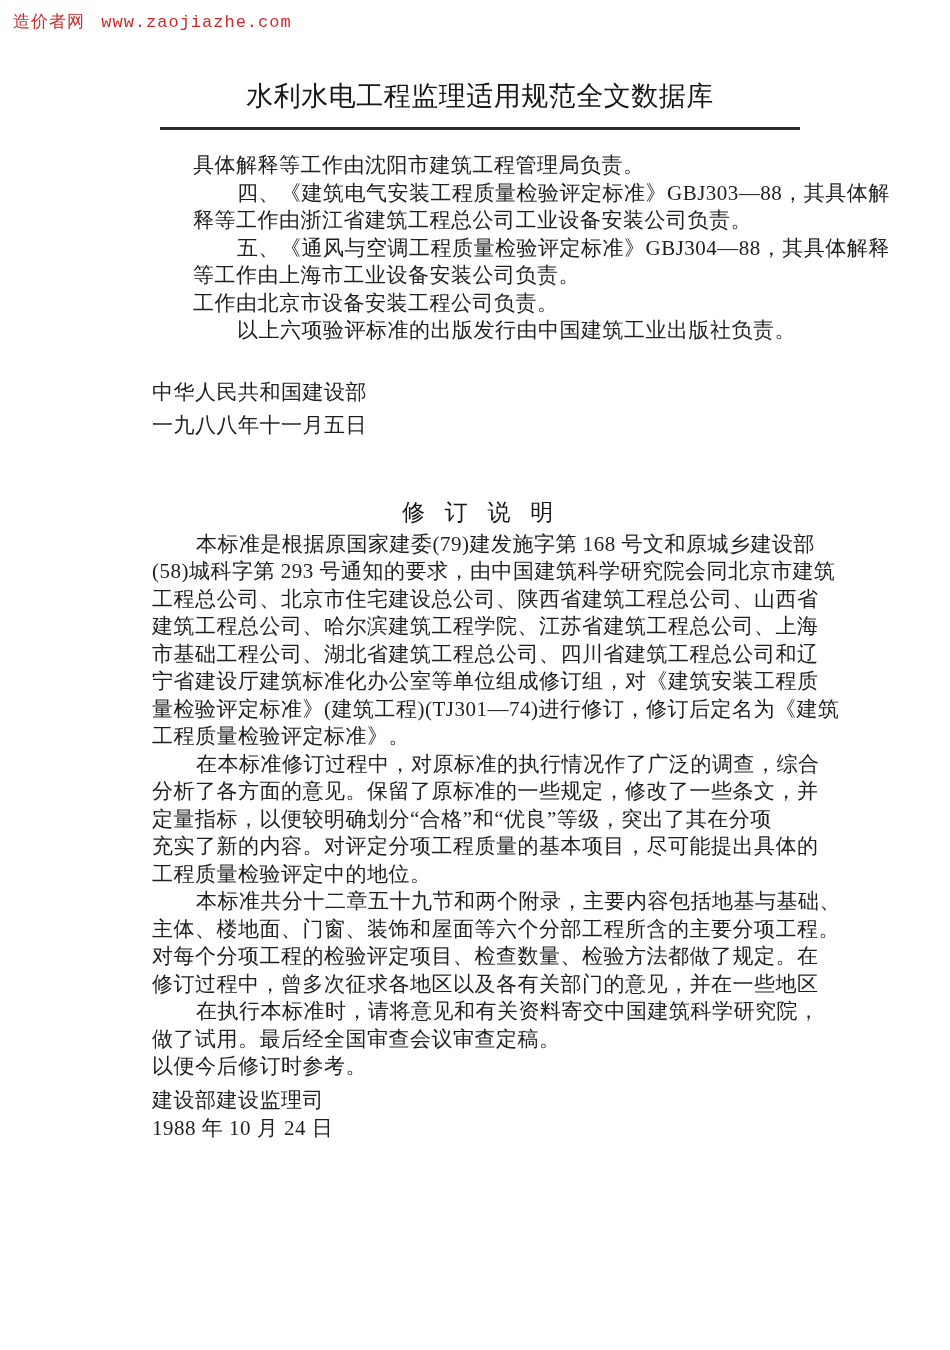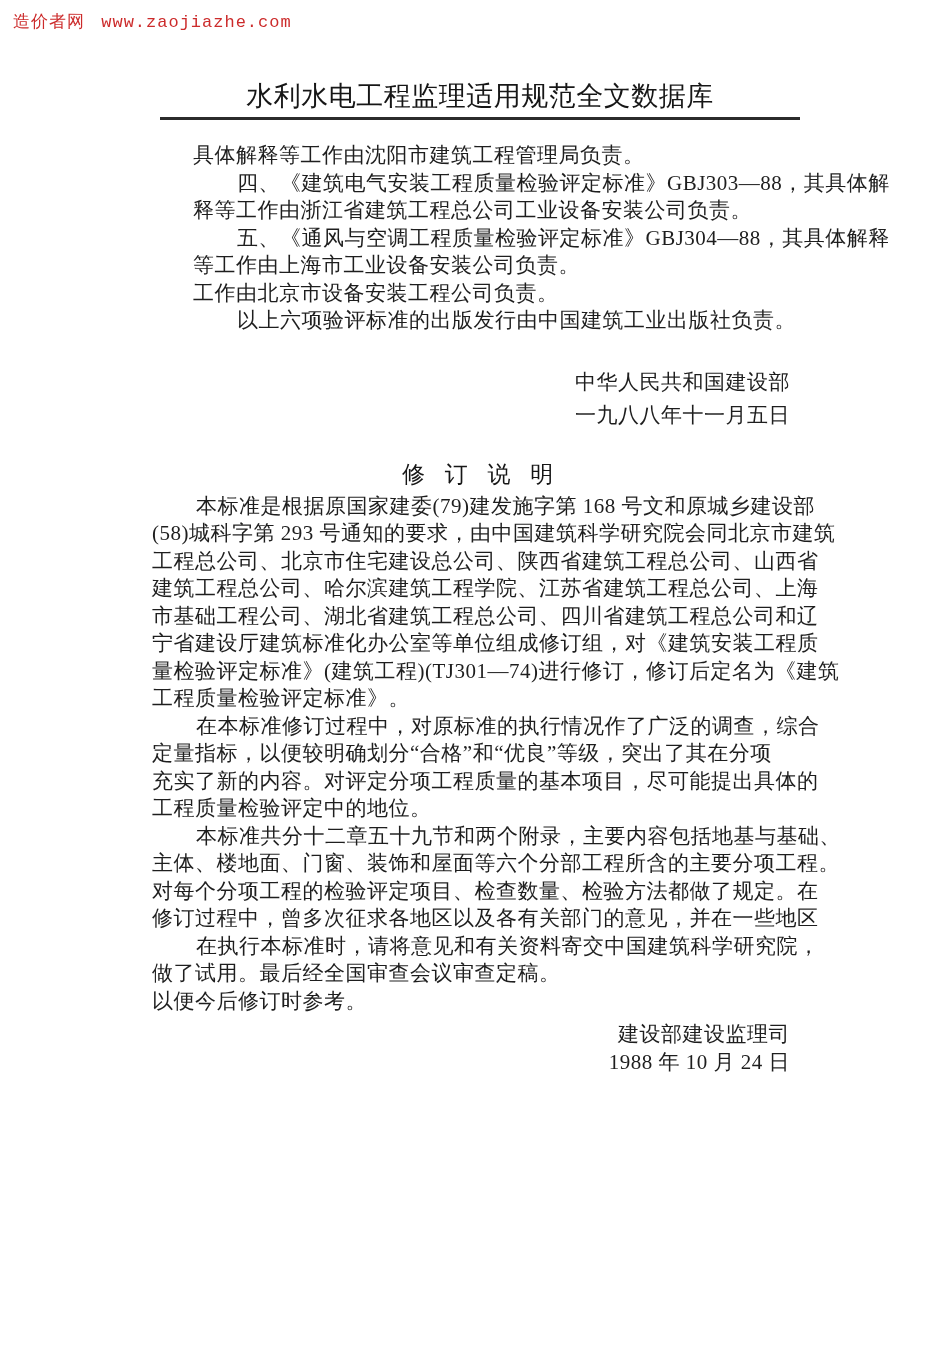--- a/index.html
+++ b/index.html
@@ -35,46 +35,46 @@
   }
   .content {
     position: absolute;
     left: 152px;
     top: 82px;
     width: 658px;
   }
   .title-wrap {
     margin: 0 10px 0 8px;
     border-bottom: 3px solid #2b2b2b;
-    padding-bottom: 6px;
+    padding-bottom: 16px;
   }
   .doc-title {
     text-align: center;
     font-size: 27px;
     line-height: 29px;
     letter-spacing: 0.5px;
     color: #161616;
     white-space: nowrap;
   }
   .line {
     font-size: 21px;
     line-height: 27.5px;
     letter-spacing: 0.5px;
     white-space: nowrap;
   }
   .ind { padding-left: 44px; }
   .block-a { margin-top: 22px; margin-left: 41px; }
   .sig {
-    text-align: right;
+    text-align: left;
     padding-right: 20px;
   }
   .sig-a { margin-top: 31px; }
   .sig-a .line { line-height: 33px; }
   .heading {
-    margin-top: 28px;
+    margin-top: 56px;
     text-align: center;
     font-size: 23px;
     line-height: 30px;
     letter-spacing: 7px;
     color: #161616;
     white-space: nowrap;
   }
   .block-b { margin-top: 3px; }
   .sig-b { margin-top: 5px; }
   .sig-b .line { line-height: 28px; }
@@ -128,20 +128,21 @@
       <div class="line ind">本标准是根据原国家建委(79)建发施字第 168 号文和原城乡建设部</div>
       <div class="line">(58)城科字第 293 号通知的要求，由中国建筑科学研究院会同北京市建筑</div>
       <div class="line">工程总公司、北京市住宅建设总公司、陕西省建筑工程总公司、山西省</div>
       <div class="line">建筑工程总公司、哈尔滨建筑工程学院、江苏省建筑工程总公司、上海</div>
       <div class="line">市基础工程公司、湖北省建筑工程总公司、四川省建筑工程总公司和辽</div>
       <div class="line">宁省建设厅建筑标准化办公室等单位组成修订组，对《建筑安装工程质</div>
       <div class="line">量检验评定标准》(建筑工程)(TJ301—74)进行修订，修订后定名为《建筑</div>
       <div class="line">工程质量检验评定标准》。</div>
 
       <div class="line ind">在本标准修订过程中，对原标准的执行情况作了广泛的调查，综合</div>
+      <div class="line">分析了各方面的意见。保留了原标准的一些规定，修改了一些条文，并</div>
       <div class="line">定量指标，以便较明确划分“合格”和“优良”等级，突出了其在分项</div>
       <div class="line">充实了新的内容。对评定分项工程质量的基本项目，尽可能提出具体的</div>
       <div class="line">工程质量检验评定中的地位。</div>
 
       <div class="line ind">本标准共分十二章五十九节和两个附录，主要内容包括地基与基础、</div>
       <div class="line">主体、楼地面、门窗、装饰和屋面等六个分部工程所含的主要分项工程。</div>
       <div class="line">对每个分项工程的检验评定项目、检查数量、检验方法都做了规定。在</div>
       <div class="line">修订过程中，曾多次征求各地区以及各有关部门的意见，并在一些地区</div>
       <div class="line ind">在执行本标准时，请将意见和有关资料寄交中国建筑科学研究院，</div>
 

